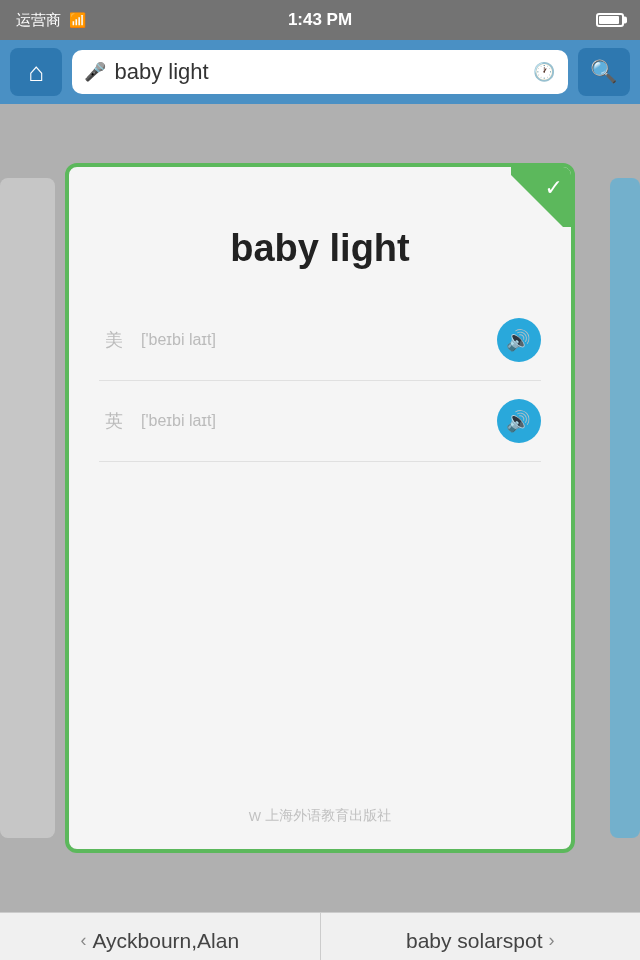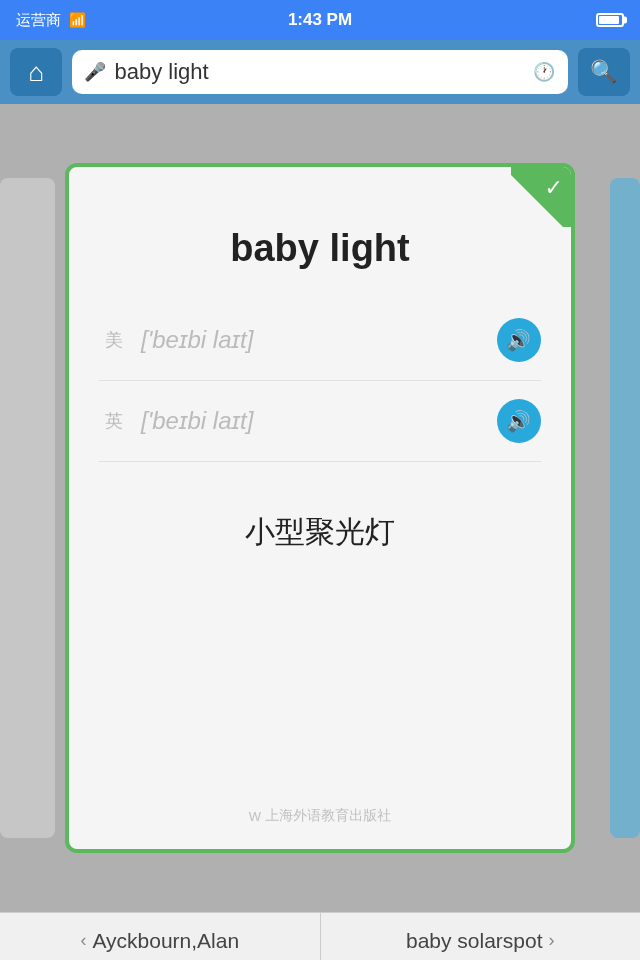--- a/index.html
+++ b/index.html
@@ -9,21 +9,21 @@
       height: 960px;
       overflow: hidden;
       font-family: -apple-system, 'Helvetica Neue', Arial, sans-serif;
       background: #c8c8c8;
     }
 
     
     .status-bar {
       width: 640px;
       height: 40px;
-      background: #3b82f6;
+      background: #737373;
       display: flex;
       align-items: center;
       justify-content: space-between;
       padding: 0 16px;
       color: white;
       font-size: 15px;
     }
     .status-left { display: flex; align-items: center; gap: 8px; }
     .status-center { font-size: 17px; font-weight: 700; position: absolute; left: 50%; transform: translateX(-50%); }
     .status-right { display: flex; align-items: center; gap: 6px; }
@@ -179,23 +179,22 @@
     }
     .pronounce-label {
       font-size: 18px;
       color: #bbb;
       width: 30px;
       text-align: center;
       flex-shrink: 0;
     }
     .pronounce-phonetic {
       flex: 1;
-      font-size: 24px;
+      font-size: 16px;
       color: #bbb;
-      font-style: italic;
     }
     .sound-btn {
       width: 44px; height: 44px;
       background: #29a8db;
       border-radius: 50%;
       display: flex; align-items: center; justify-content: center;
       cursor: pointer;
       flex-shrink: 0;
     }
     .sound-icon { color: white; font-size: 20px; }
@@ -298,21 +297,20 @@
       </div>
       <div class="pronounce-row">
         <span class="pronounce-label">英</span>
         <span class="pronounce-phonetic">['beɪbi laɪt]</span>
         <div class="sound-btn">
           <span class="sound-icon">🔊</span>
         </div>
       </div>
     </div>
 
-    <div class="card-definition">小型聚光灯</div>
 
     <div class="card-publisher">
       <span class="publisher-logo">W</span>
       <span>上海外语教育出版社</span>
     </div>
   </div>
 </div>
 
 <div class="bottom-nav">
   <div class="nav-item">

